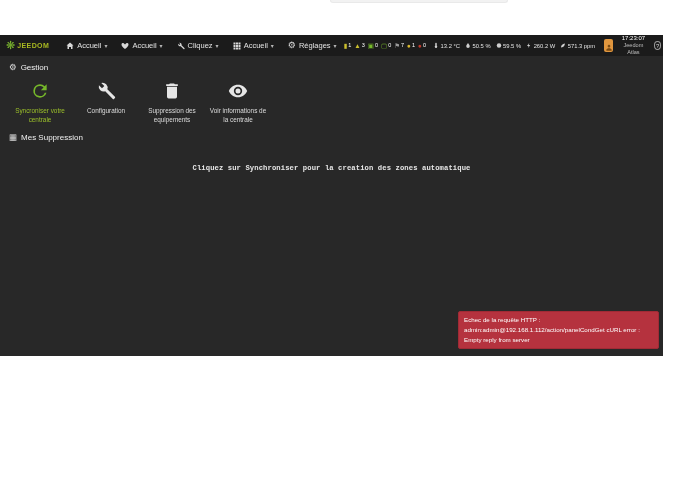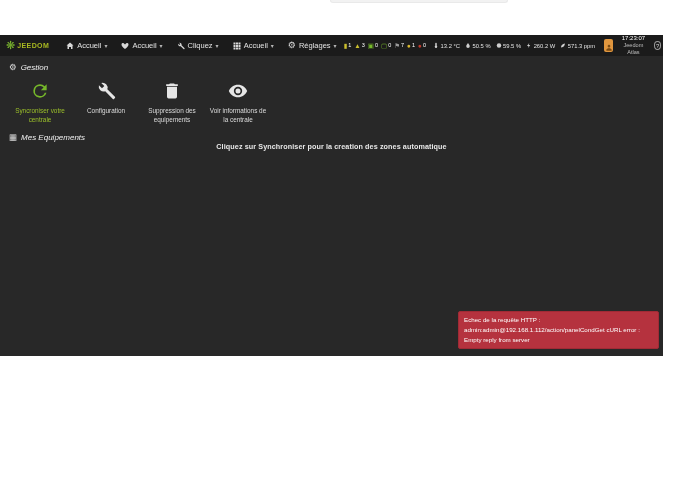--- a/index.html
+++ b/index.html
@@ -39,33 +39,33 @@
   .clock-block { text-align:center; margin:0 3px; line-height:1.2; }
   .clock-time { color:#ffffff; font-size:6px; }
   .system-name { color:#bdbdbd; font-size:5.6px; }
   .help-btn { width:9px; height:9px; border-radius:50%; border:1px solid #9a9a9a; color:#d5d5d5;
     font-size:6px; display:flex; align-items:center; justify-content:center; cursor:pointer; }
 
   
   .content { position:relative; height:300px; padding:7px 9px; }
   .section-head { display:flex; align-items:center; gap:4px; }
   .section-head .glyph { color:#dddddd; font-size:8.5px; line-height:9px; }
-  .section-title { color:#efefef; font-size:8px;font-style:italic; }
+  .section-title { color:#efefef; font-size:8px; }
 
   .actions { display:flex; align-items:flex-start; gap:8px; margin:9px 0 4px 2px; }
   .action { width:58px; display:flex; flex-direction:column; align-items:center; text-align:center; cursor:pointer; }
   .action svg { width:20px; height:20px; }
   .action-label { margin-top:5px; font-size:6.4px; line-height:1.45; color:#dcdcdc; }
   .action.green .action-label { color:#9bbf2a; }
   .action.green svg { fill:#76b82a; }
   .action.white svg { fill:#e6e6e6; }
 
   .equip-head { margin-top:8px; }
 
-  .empty-msg { margin-top:0; text-align:center; color:#e8e8e8; font-size:7.2px; font-weight:bold; letter-spacing:.1px; }
+  .empty-msg { margin-top:22px; text-align:center; color:#e8e8e8; font-size:7.2px; font-weight:bold; letter-spacing:.1px;font-family:Liberation Mono, monospace; }
 
   .toast { position:absolute; right:4px; bottom:7px; width:201px; background:#b5323e; border:1px solid #a02a35;
     border-radius:2px; color:#ffffff; font-size:6.2px; line-height:1.6; padding:3px 5px; cursor:pointer; }
 </style>
 </head>
 <body>
 
 <div class="stage">
   <div class="top-artifact"></div>
 
@@ -217,21 +217,21 @@
         <div class="action white">
           <svg viewBox="0 0 24 24">
               <path d="M12 4.5C7 4.5 2.7 7.6 1 12c1.7 4.4 6 7.5 11 7.5s9.3-3.1 11-7.5c-1.7-4.4-6-7.5-11-7.5zm0 12.5a5 5 0 1 1 0-10 5 5 0 0 1 0 10zm0-8a3 3 0 1 0 0 6 3 3 0 0 0 0-6z"></path>
             </svg>
           <span class="action-label">Voir informations de la centrale</span>
         </div>
       </div>
 
       <div class="section-head equip-head">
         <span class="glyph">▦</span>
-        <span class="section-title">Mes Equipements</span>
+        <span class="section-title">Mes Suppression</span>
       </div>
 
       <div class="empty-msg">Cliquez sur Synchroniser pour la creation des zones automatique</div>
 
       <div class="toast">Echec de la requête HTTP : admin:admin@192.168.1.112/action/panelCondGet cURL error : Empty reply from server</div>
     </div>
   </div>
 </div>
 
 </body></html>

